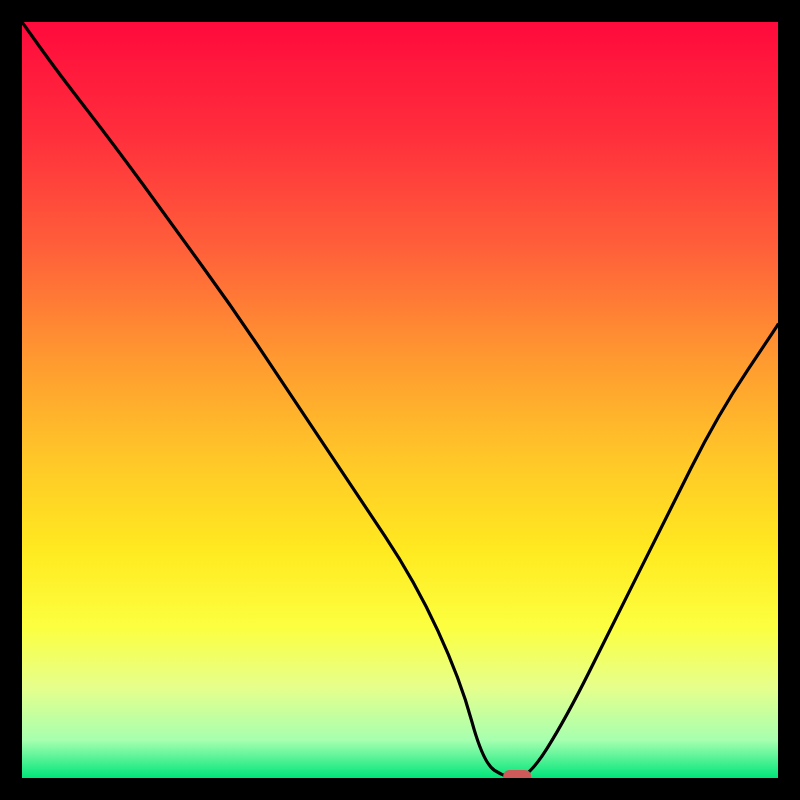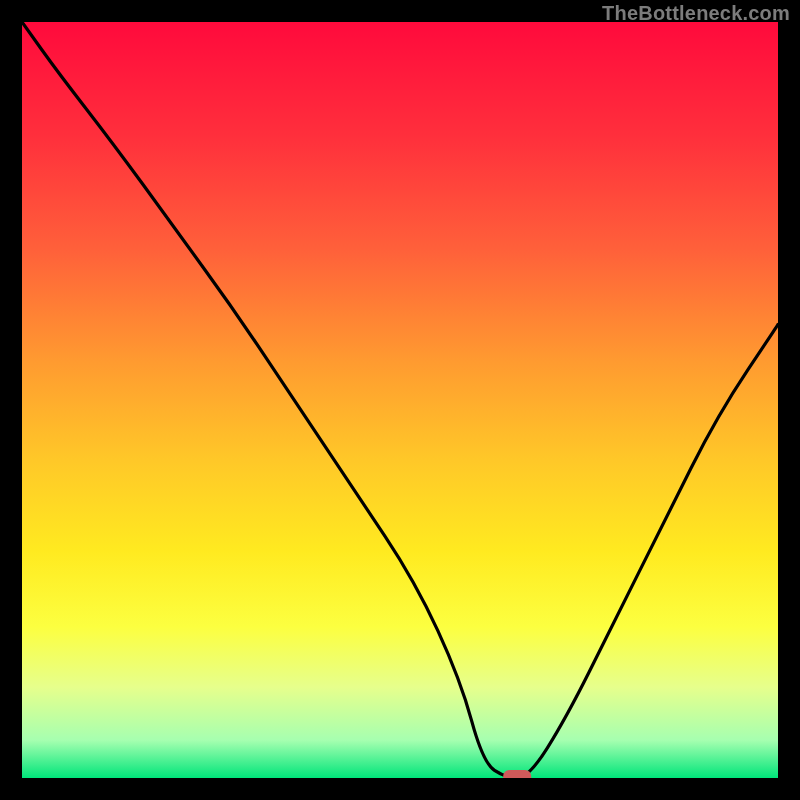--- a/index.html
+++ b/index.html
@@ -60,14 +60,13 @@
             <stop offset="88.00%" stop-color="#e6ff8c"></stop>
             <stop offset="95.00%" stop-color="#a6ffb0"></stop>
             <stop offset="100.00%" stop-color="#00e57a"></stop>
           </linearGradient>
       </defs>
       <rect x="0" y="0" width="756" height="756" fill="url(#bg-grad)"></rect>
       <path id="curve" fill="none" stroke="#000" stroke-width="3.2" stroke-linecap="round" stroke-linejoin="round" d="M 0.0 0.0 Q 0.0 0.0 18.9 26.5 Q 37.8 52.9 64.3 86.9 Q 90.7 121.0 121.0 162.5 Q 151.2 204.1 181.4 245.7 Q 211.7 287.3 241.9 332.6 Q 272.2 378.0 302.4 423.4 Q 332.6 468.7 362.9 514.1 Q 393.1 559.4 415.8 608.6 Q 438.5 657.7 449.8 699.3 Q 461.2 740.9 472.5 748.4 Q 483.8 756.0 495.2 756.0 Q 506.5 756.0 525.4 725.8 Q 544.3 695.5 567.0 650.2 Q 589.7 604.8 616.1 551.9 Q 642.6 499.0 669.1 446.0 Q 695.5 393.1 725.8 347.8 T 756.0 302.4"></path>
       <rect id="marker" rx="6" ry="6" height="14" width="28" x="481.2" y="748.0" fill="#cf5a5a"></rect>
     </svg>
   </div>
-  <div class="attribution">TheBottleneck.com</div>
 </div>
 
 </body></html>

